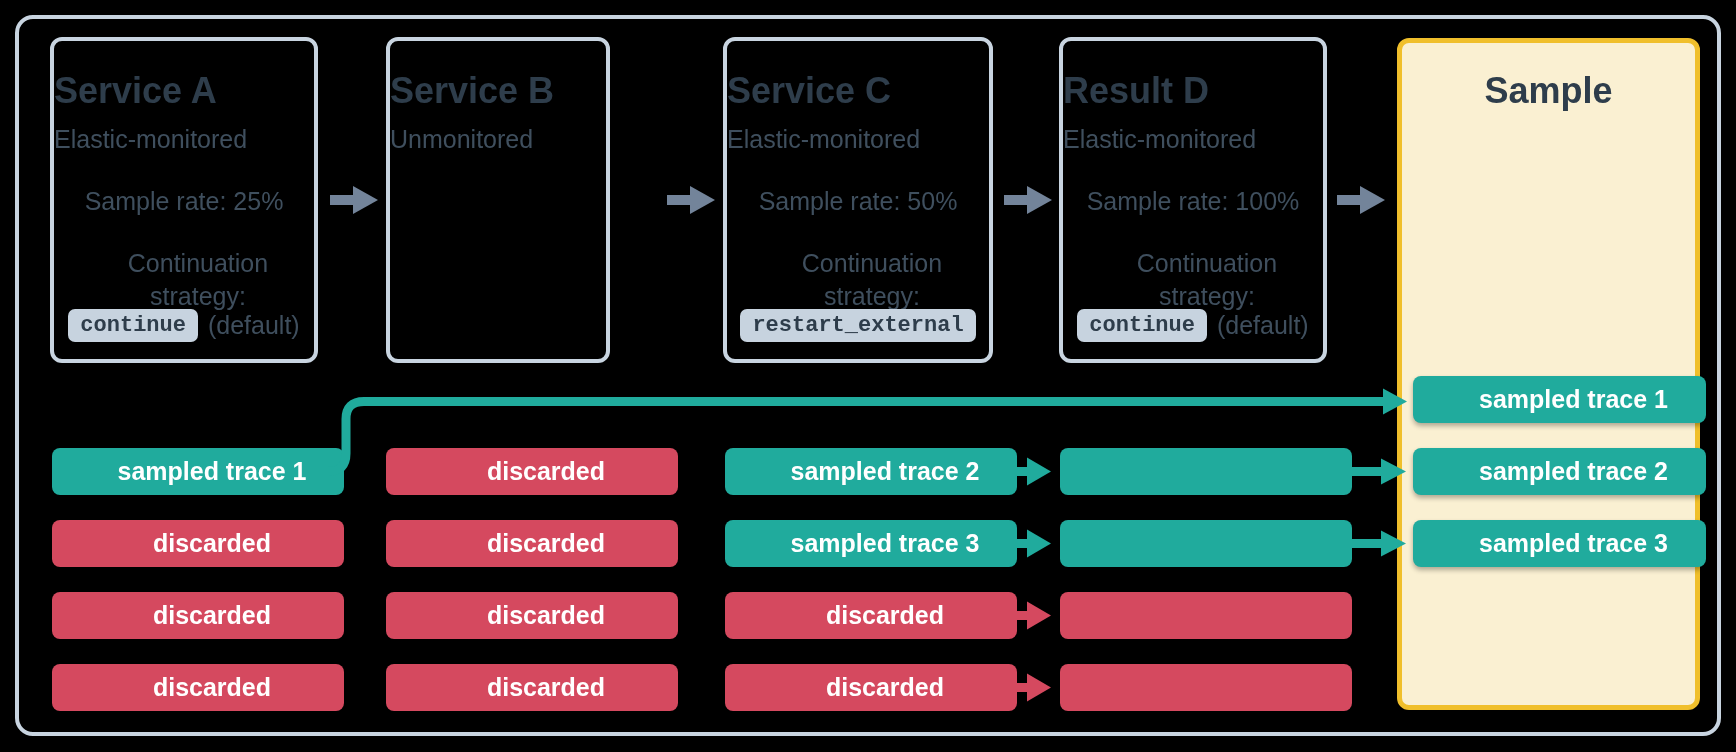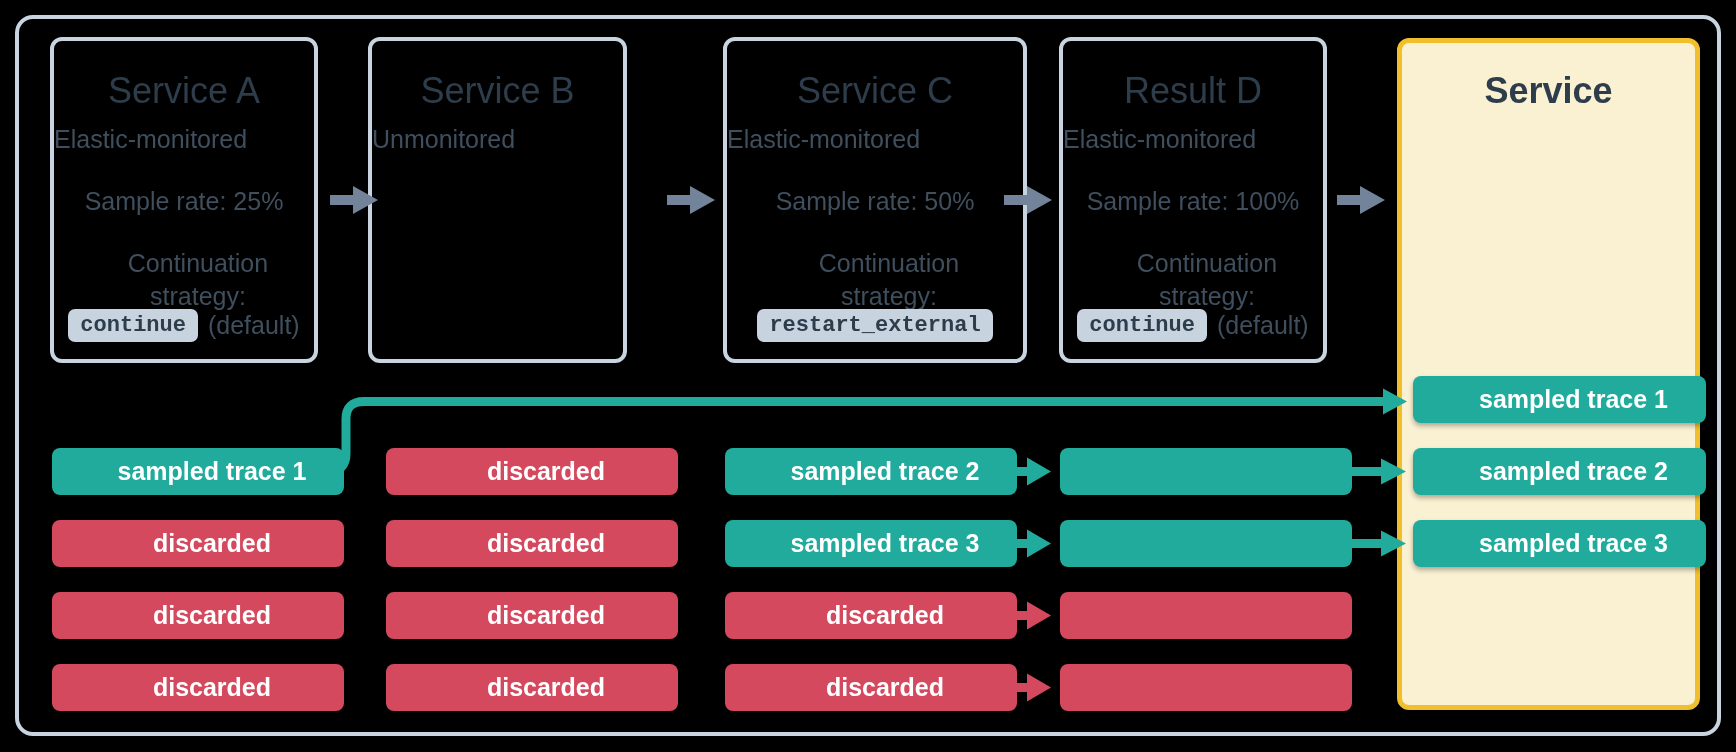--- a/index.html
+++ b/index.html
@@ -25,22 +25,22 @@
     position:absolute;left:15px;top:15px;width:1706px;height:721px;
     border:4px solid var(--slate-border);border-radius:18px;
     box-sizing:border-box;
   }
   .svc{
     position:absolute;top:37px;height:326px;
     border:4px solid var(--slate-border);border-radius:12px;
     box-sizing:border-box;
   }
   .svc-title{
-    position:absolute;left:0;right:0;top:29px;text-align:center;
-    font-size:36px;font-weight:400;color:var(--ink-dark);
+    position:absolute;left:0;right:0;top:29px;text-align:left;
+    font-size:36px;font-weight:700;color:var(--ink-dark);
   }
   .svc-sub{
     position:absolute;left:0;right:0;top:84px;text-align:left;
     font-size:25px;font-weight:500;color:var(--ink-body);
   }
   .svc-rate{
     position:absolute;left:0;right:0;top:146px;text-align:center;
     font-size:25px;font-weight:500;color:var(--ink-body);
   }
   .svc-cont{
@@ -96,26 +96,26 @@
   <div class="svc-cont">
     <span>Continuation</span><br>
     <span>strategy:</span>
   </div>
   <div class="chip-row">
     <span class="chip">continue</span>
     <span class="chip-suffix">(default)</span>
   </div>
 </div>
 
-<div class="svc" style="left:368px;width:259px;">
+<div class="svc" style="left:386px;width:224px;">
   <div class="svc-title">Service B</div>
   <div class="svc-sub">Unmonitored</div>
 </div>
 
-<div class="svc" style="left:723px;width:304px;">
+<div class="svc" style="left:723px;width:270px;">
   <div class="svc-title">Service C</div>
   <div class="svc-sub">Elastic-monitored</div>
   <div class="svc-rate">Sample rate: 50%</div>
   <div class="svc-cont">
     <span>Continuation</span><br>
     <span>strategy:</span>
   </div>
   <div class="chip-row">
     <span class="chip">restart_external</span>
   </div>
@@ -129,21 +129,21 @@
     <span>Continuation</span><br>
     <span>strategy:</span>
   </div>
   <div class="chip-row">
     <span class="chip">continue</span>
     <span class="chip-suffix">(default)</span>
   </div>
 </div>
 
 <div class="result-box">
-  <div class="result-title">Service</div>
+  <div class="result-title">Sample</div>
 </div>
 
 <div class="pill sampled" style="left:52px;top:448px;width:264px;">sampled trace 1</div>
 <div class="pill discarded" style="left:52px;top:520px;width:264px;">discarded</div>
 <div class="pill discarded" style="left:52px;top:592px;width:264px;">discarded</div>
 <div class="pill discarded" style="left:52px;top:664px;width:264px;">discarded</div>
 
 <div class="pill discarded" style="left:386px;top:448px;width:264px;">discarded</div>
 <div class="pill discarded" style="left:386px;top:520px;width:264px;">discarded</div>
 <div class="pill discarded" style="left:386px;top:592px;width:264px;">discarded</div>

